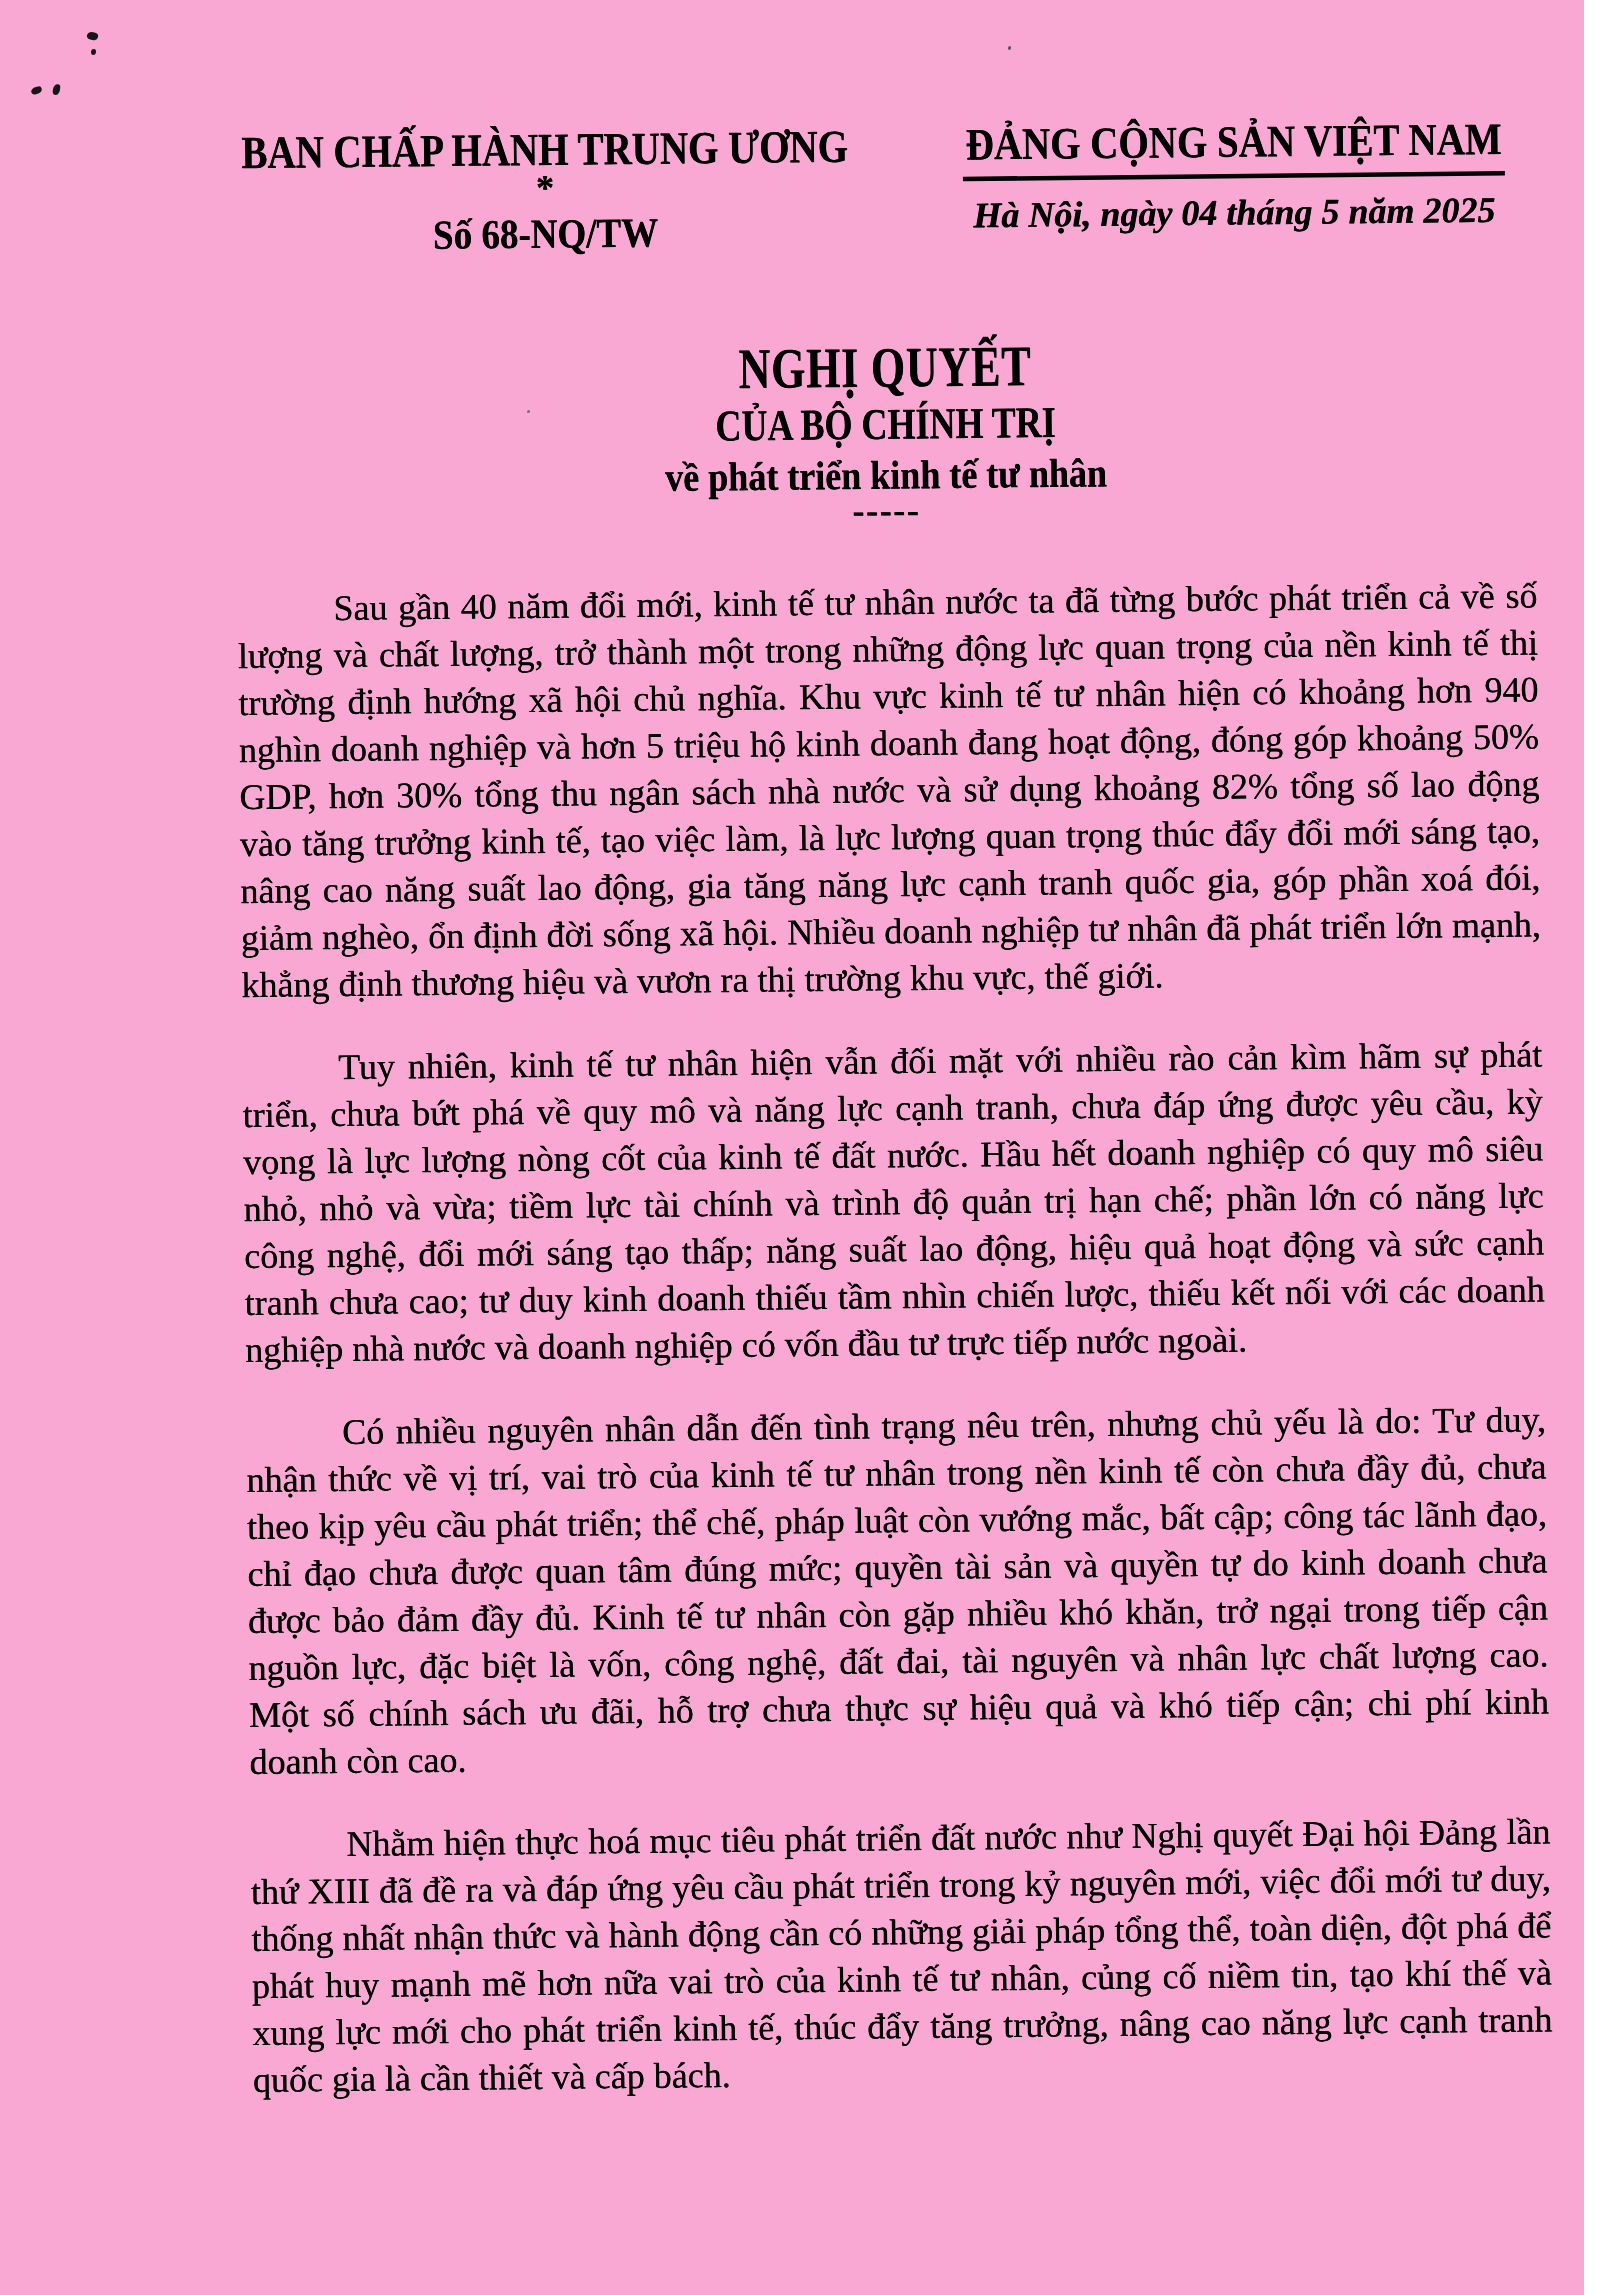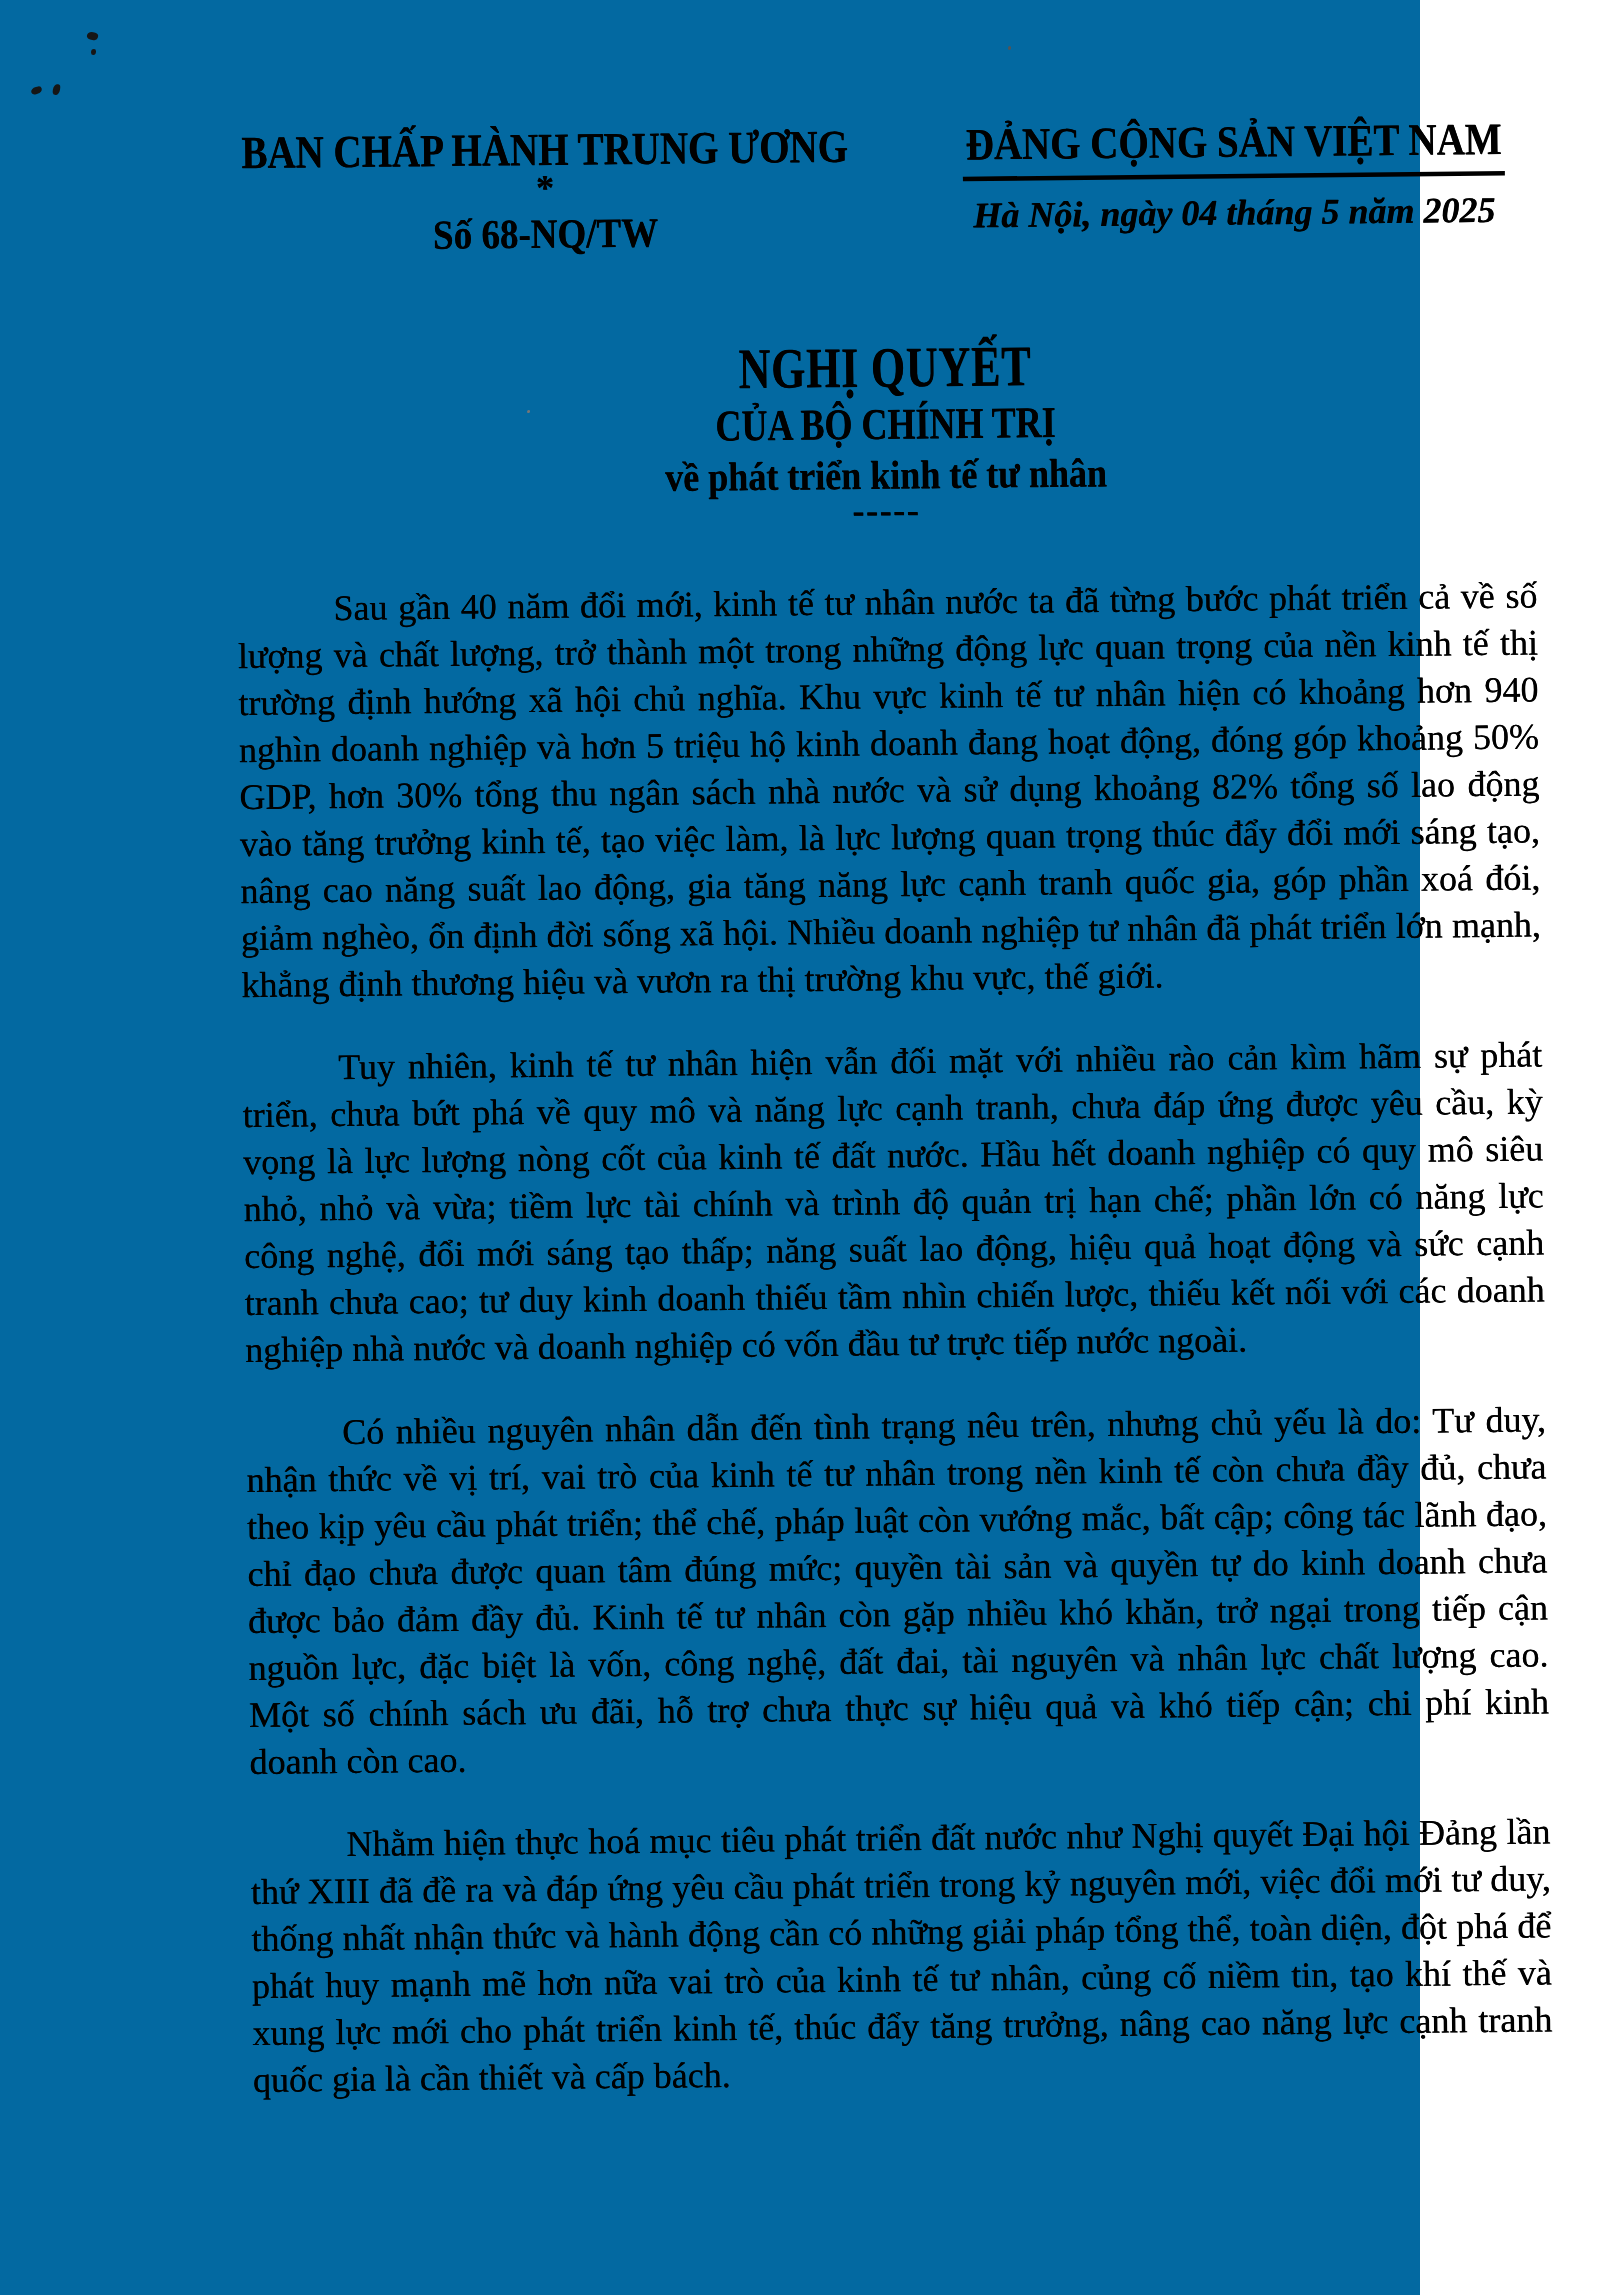--- a/index.html
+++ b/index.html
@@ -9,23 +9,23 @@
   }
   body {
     width: 1620px;
     height: 2295px;
     overflow: hidden;
     font-family: "Liberation Serif", "DejaVu Serif", serif;
     color: #000;
   }
   .page {
     position: relative;
-    width: 1420px;
+    width: 1584px;
     height: 2295px;
-    background: #0369a1;
+    background: #f9a8d4;
   }
   
   .content {
     position: absolute;
     left: 231px;
     top: 0;
     width: 1300px;
     padding-top: 128px;
     transform: rotate(-0.6deg);
     transform-origin: 0 0;

